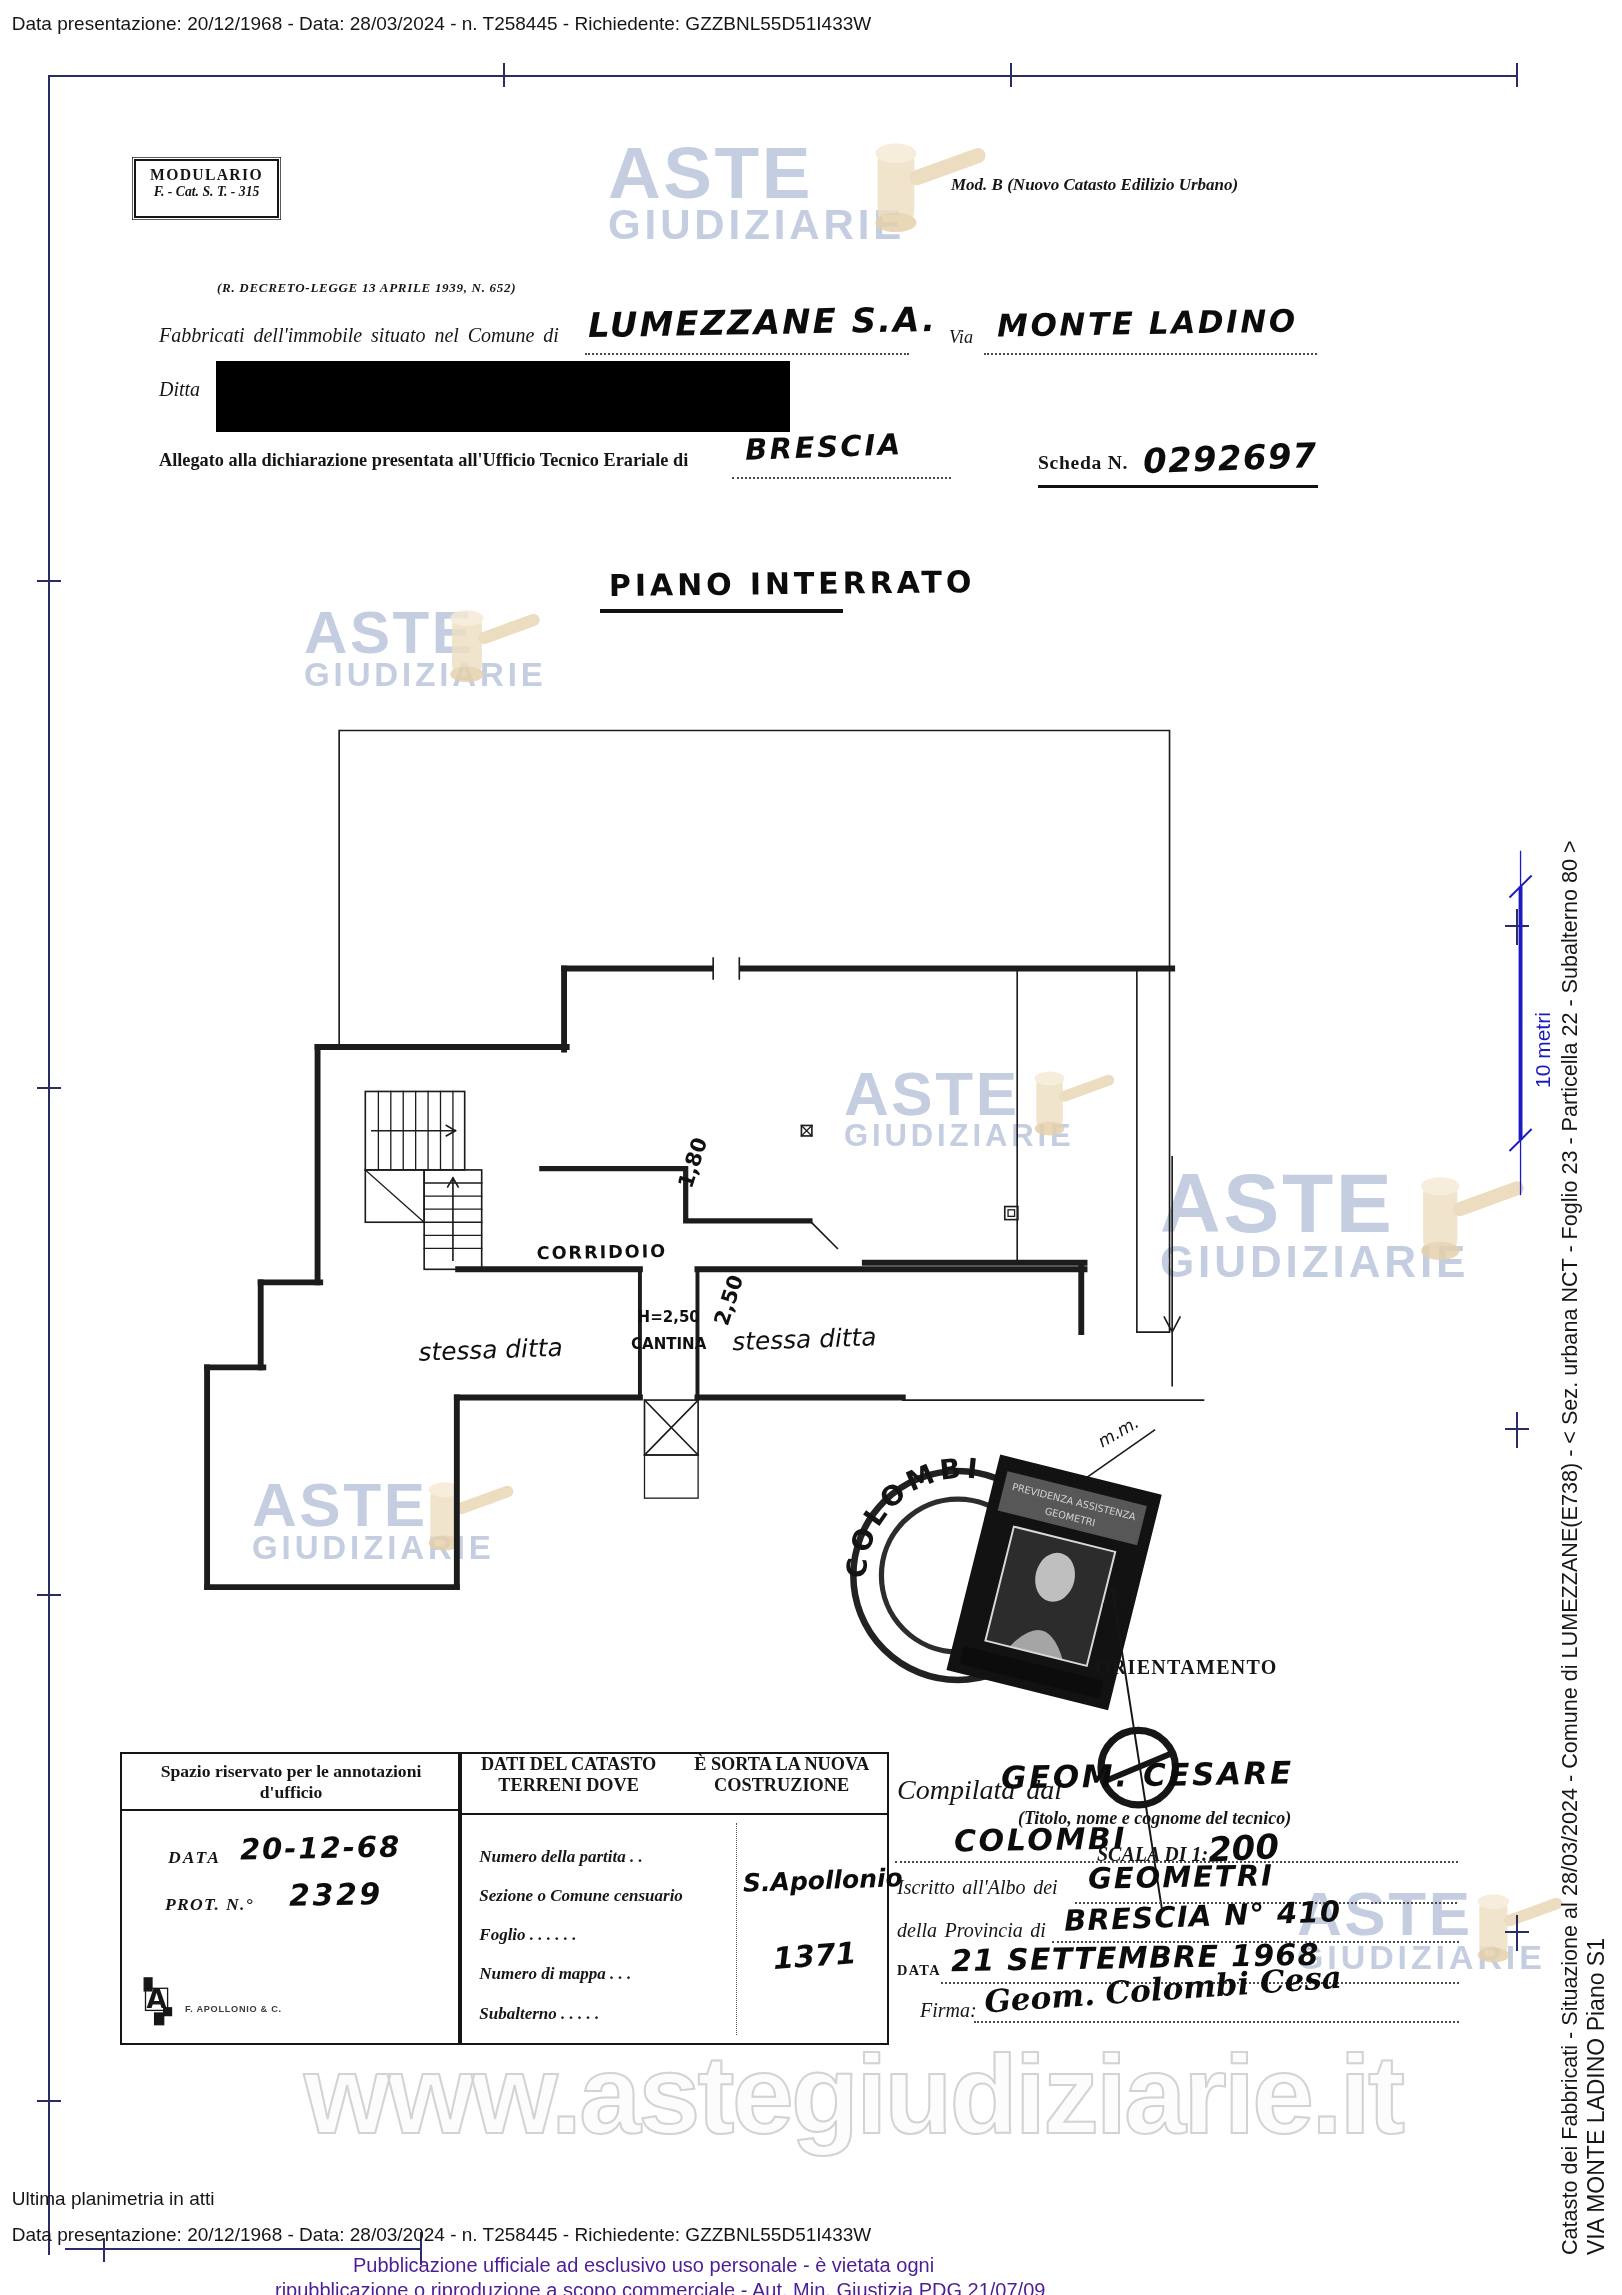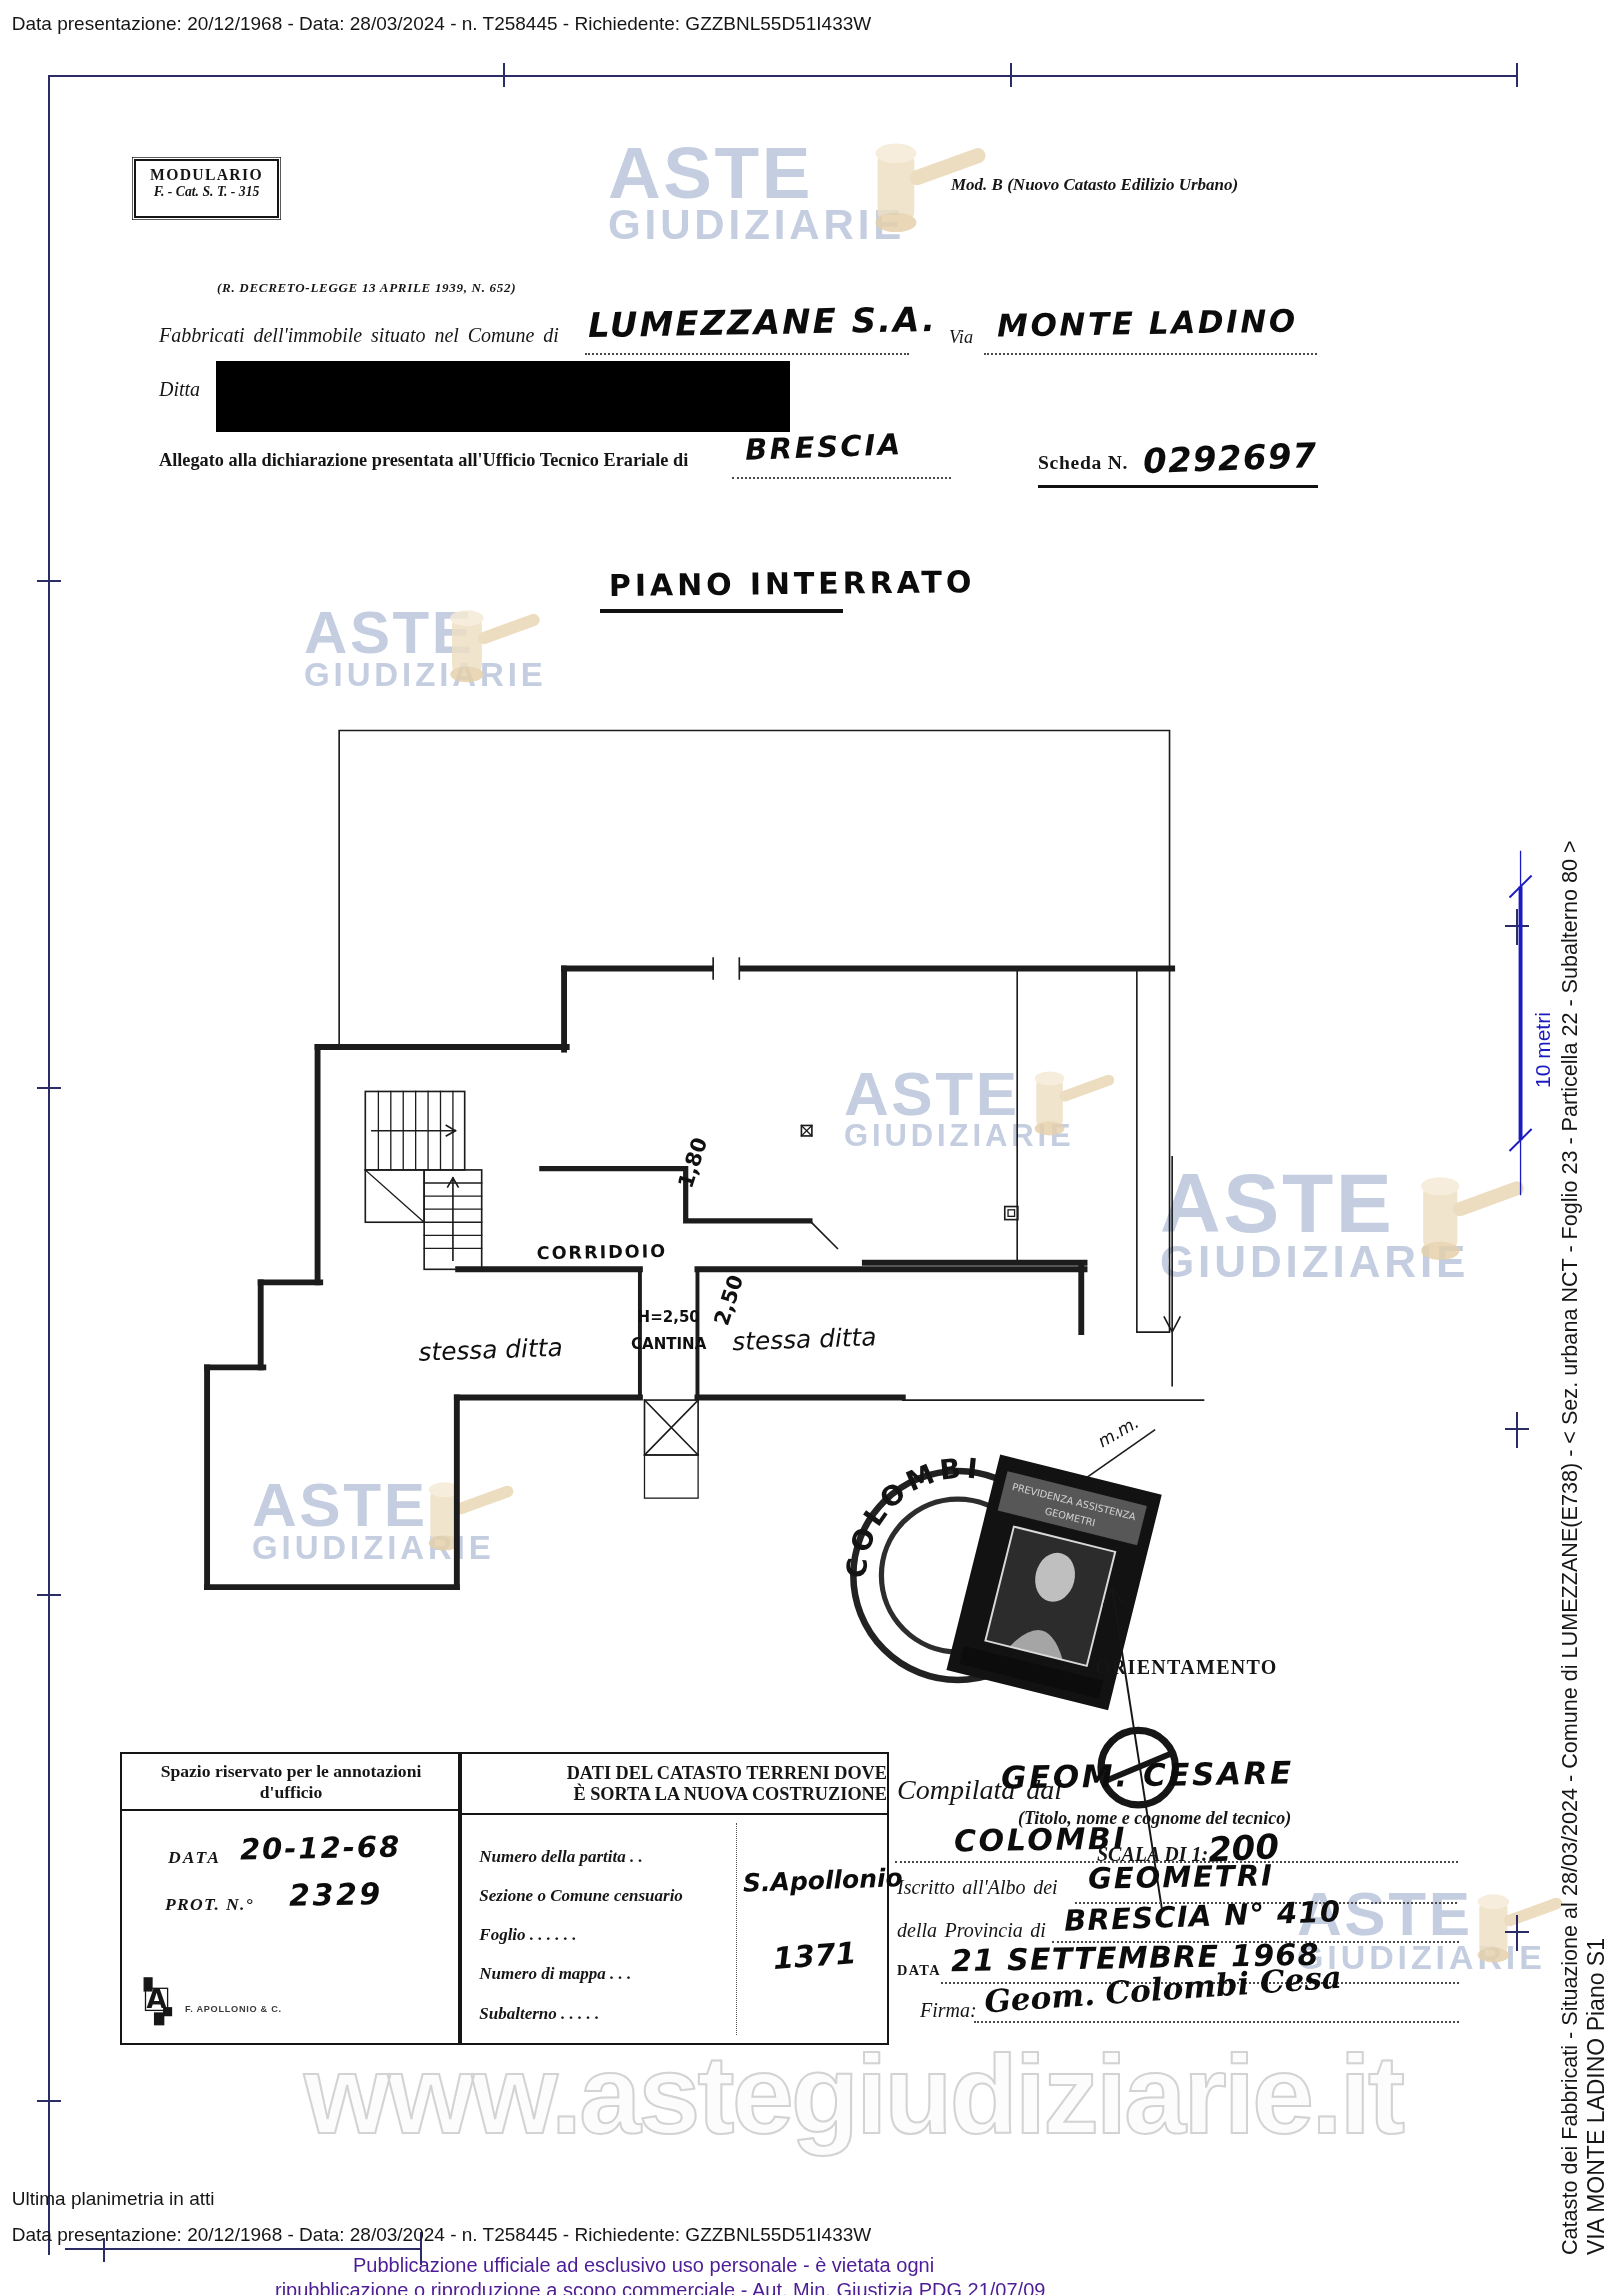--- a/index.html
+++ b/index.html
@@ -269,21 +269,21 @@
         <rect x="10" y="22" width="34" height="34"></rect>
         <text x="27" y="52" font-size="40" font-weight="bold" font-family="Liberation Serif, serif" fill="#161616" stroke="none" text-anchor="middle">A</text>
         <rect x="38" y="52" width="12" height="12" fill="#161616"></rect>
         <rect x="24" y="60" width="14" height="18" fill="#161616"></rect>
       </g>
     </svg>
     <span class="abs f-san b" style="left:63px;top:250px;font-size:9.2px;color:#3a3a3a;letter-spacing:0.7px">F. APOLLONIO &amp; C.</span>
   </div>
 
   <div class="abs" style="left:458px;top:1752px;width:426px;height:289px;border:2.6px solid #151515;border-left-width:3.3px">
-    <div style="height:59px;border-bottom:2.6px solid #151515;display:flex;flex-direction:column;align-items:flex-end;justify-content:center;text-align:center">
+    <div style="height:59px;border-bottom:2.6px solid #151515;display:flex;flex-direction:row;align-items:flex-start;justify-content:center;text-align:center">
       <span class="f-ser b" style="font-size:18.3px">DATI DEL CATASTO TERRENI DOVE</span>
       <span class="f-ser b" style="font-size:18.3px">È SORTA LA NUOVA COSTRUZIONE</span>
     </div>
     <div class="abs" style="left:275px;top:69px;height:212px;border-left:1.3px dotted #555"></div>
     <span class="abs f-ser it b nw" style="left:18.3px;top:93px;font-size:17px">Numero della partita .    .</span>
     <span class="abs f-ser it b nw" style="left:18.3px;top:132px;font-size:17px">Sezione o Comune censuario</span>
     <span class="abs f-ser it b nw" style="left:18.3px;top:171px;font-size:17px">Foglio .    .    .    .    .    .</span>
     <span class="abs f-ser it b nw" style="left:18.3px;top:210px;font-size:17px">Numero di mappa .    .    .</span>
     <span class="abs f-ser it b nw" style="left:18.3px;top:250px;font-size:17px">Subalterno .    .    .    .    .</span>
     <span class="abs hw" style="left:282px;top:112px;font-size:25px;transform:rotate(-2deg)">S.Apollonio</span>

